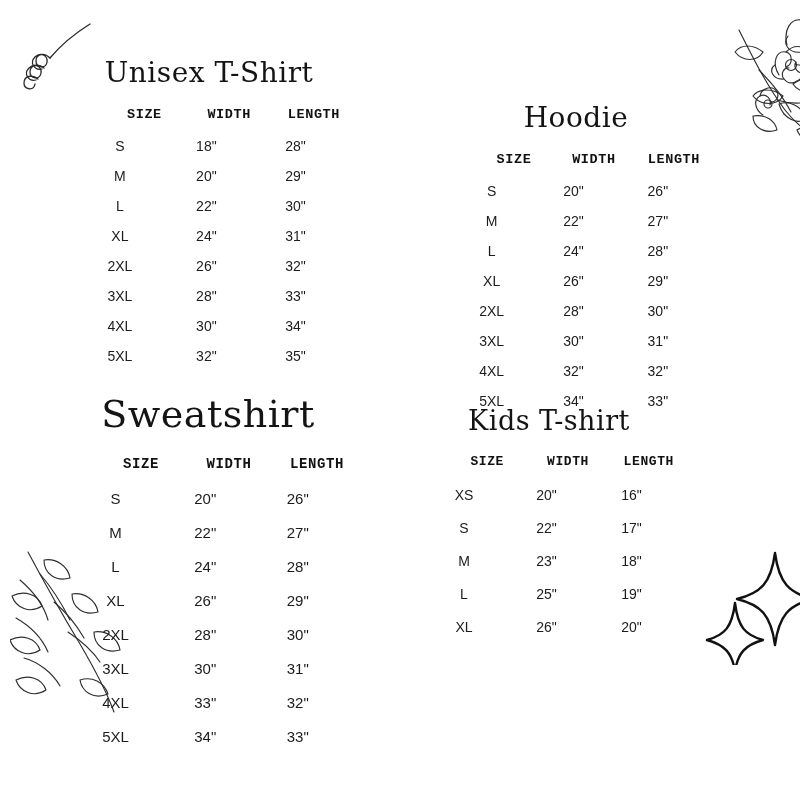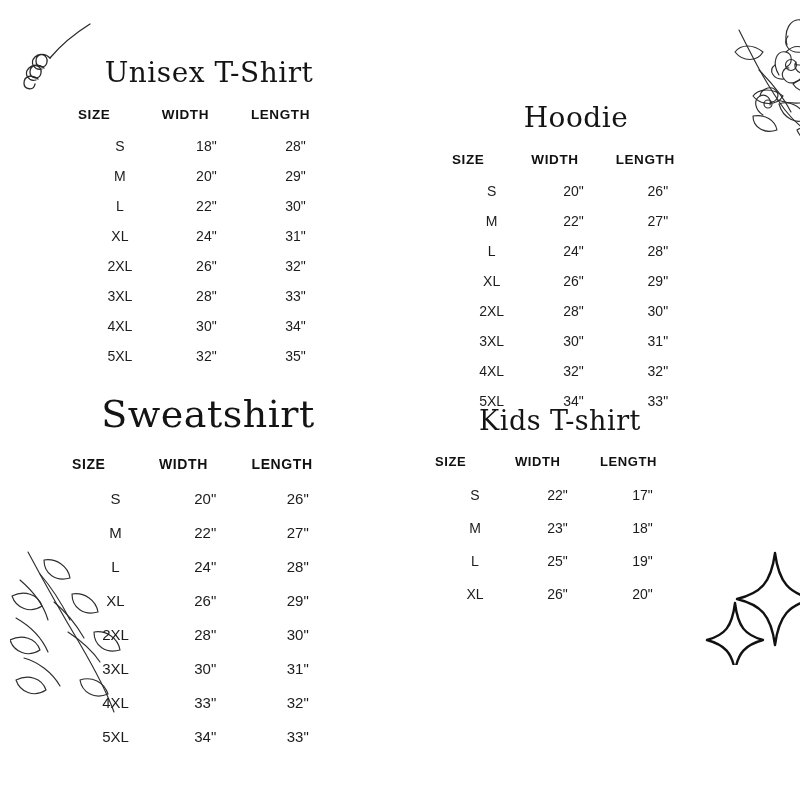--- a/index.html
+++ b/index.html
@@ -41,26 +41,26 @@
     font-weight: 400;
     letter-spacing: 0.5px;
     text-align: center;
     color: #141414;
   }
   table.size-table {
     border-collapse: collapse;
     width: 100%;
   }
   table.size-table th {
-    font-family: Liberation Sans, sans-serif;
+    font-family: Liberation Mono, monospace;
     font-weight: bold;
     letter-spacing: 0.6px;
     color: #111111;
     padding: 0 0 9px 0;
-    text-align: left;
+    text-align: right;
   }
   table.size-table td {
     font-family: "Liberation Sans", sans-serif;
     font-weight: 400;
     color: #1c1c1c;
     text-align: center;
     padding: 0;
   }
 
   
@@ -89,21 +89,21 @@
     left: 72px;
     top: 392px;
     width: 272px;
   }
   #chart-sweatshirt .chart-title { font-size: 38px; margin-bottom: 20px; }
   #chart-sweatshirt table.size-table th { font-size: 14px; }
   #chart-sweatshirt table.size-table td { font-size: 15px; height: 34px; }
 
   
   #chart-kids {
-    left: 435px;
+    left: 424px;
     top: 405px;
     width: 250px;
   }
   #chart-kids .chart-title { font-size: 27px; margin-bottom: 18px; }
   #chart-kids table.size-table th { font-size: 13px; }
   #chart-kids table.size-table td { font-size: 14px; height: 33px; }
 
   .col-size  { width: 32%; }
   .col-width { width: 34%; }
   .col-len   { width: 34%; }
@@ -362,20 +362,25 @@
     <table class="size-table">
       <thead>
         <tr>
           <th class="col-size">SIZE</th>
           <th class="col-width">WIDTH</th>
           <th class="col-len">LENGTH</th>
         </tr>
       </thead>
       <tbody>
         <tr>
+          <td>XS</td>
+          <td>20"</td>
+          <td>16"</td>
+        </tr>
+        <tr>
           <td>S</td>
           <td>22"</td>
           <td>17"</td>
         </tr>
         <tr>
           <td>M</td>
           <td>23"</td>
           <td>18"</td>
         </tr>
         <tr>

